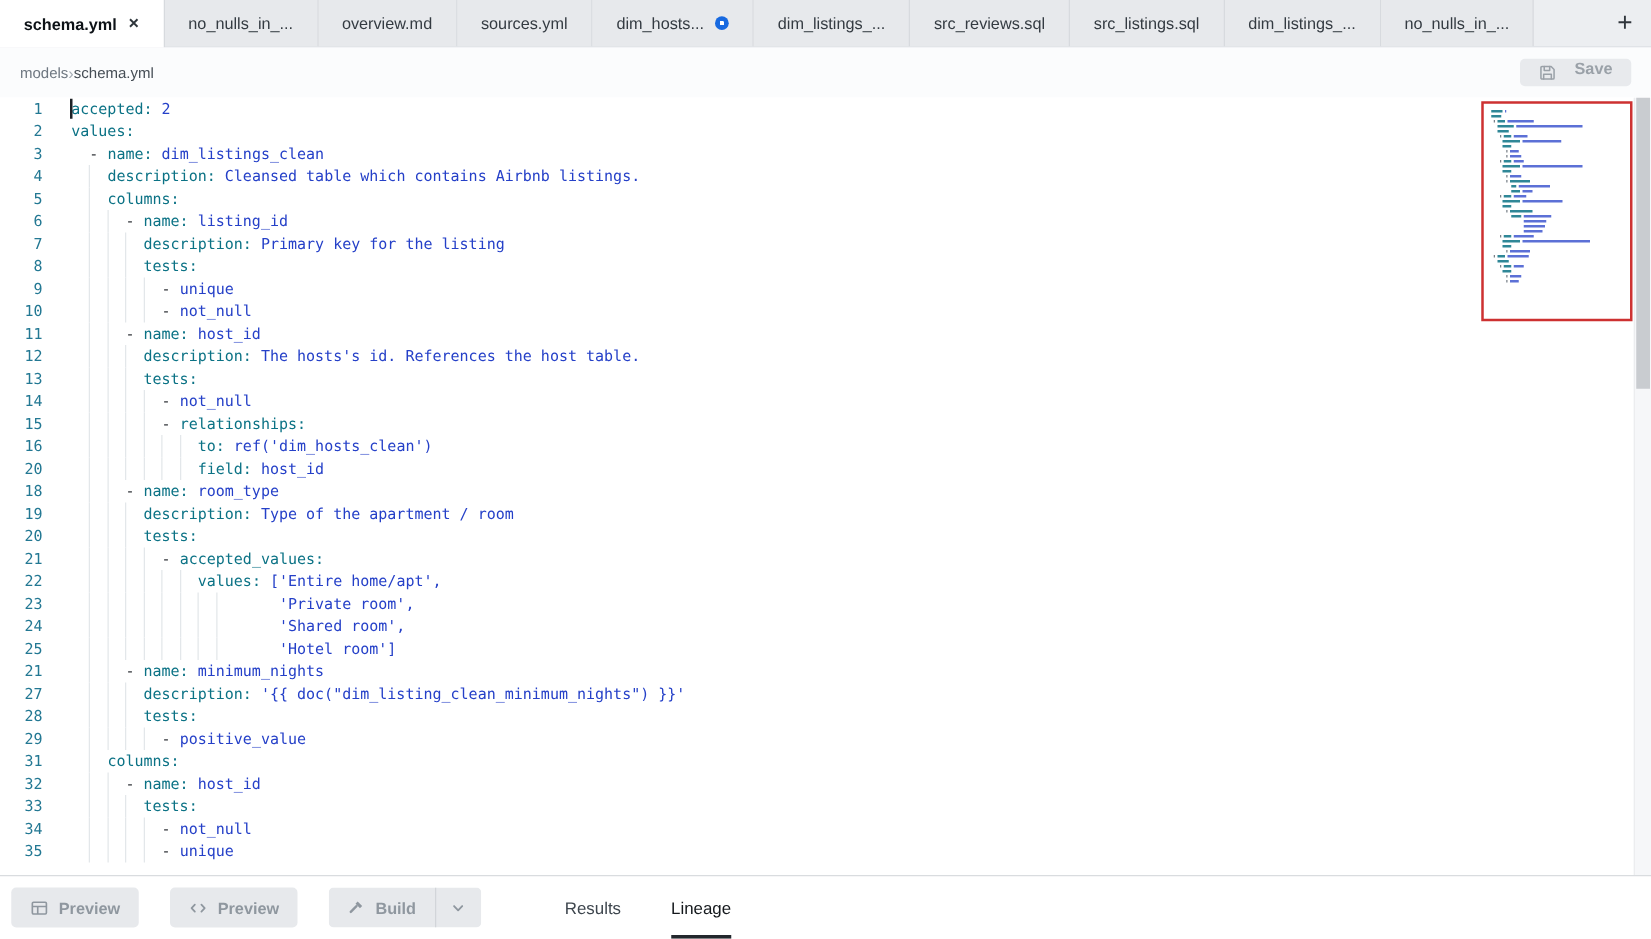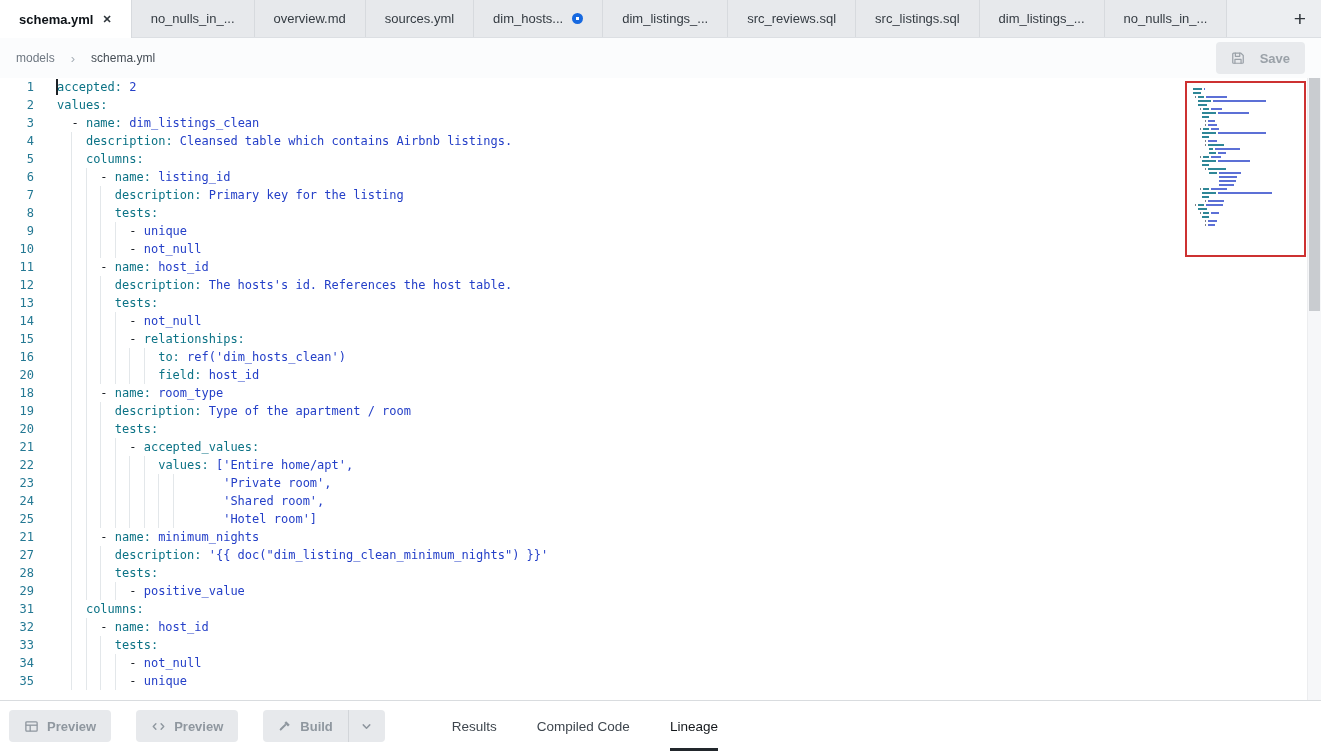--- a/index.html
+++ b/index.html
@@ -16,25 +16,25 @@
   .tab.active{background:#fff;color:#0d1217;font-weight:700;margin-bottom:-1px}
   .tab-close{font-size:11px;color:#2e353b;line-height:1}
   .tab-dot{width:11px;height:11px;border-radius:50%;flex:none;
     background:radial-gradient(circle,#fff 0 1.8px,var(--accent,#1769e0) 1.9px)}
   .newtab{margin-left:auto;width:42px;display:flex;align-items:center;justify-content:center;
     font-size:21px;color:#30363c;background:none;border:none;cursor:pointer;font-weight:400}
 
   
   .subbar{height:40px;flex:none;background:#fbfcfd;display:flex;align-items:center;
     justify-content:space-between;padding:0 16px}
-  .breadcrumb{display:flex;align-items:center;gap:16px;font-size:12px;color:#6e7781}
+  .breadcrumb{display:flex;align-items:center;gap:0;font-size:12px;color:#6e7781}
   .crumb{cursor:pointer}
   .crumb-current{color:#454d55}
   .sep{color:#a6aeb6;font-size:13px}
-  .save-btn{display:flex;align-items:center;gap:15px;height:32px;padding:0 15px;
+  .save-btn{display:flex;gap:15px;height:22px;padding:0 15px;
     background:#e8eaed;border:none;border-radius:4px;color:#9aa1a8;font-size:13px;
     font-weight:700;cursor:default;font-family:"Liberation Sans",sans-serif}
 
   
   .editor{flex:1;position:relative;background:#fff;overflow:hidden}
   #code-lines{position:absolute;top:0;left:0;right:15px;bottom:0;
     font-family:"DejaVu Sans Mono",monospace;font-size:12px;overflow:hidden}
   .code-line{display:flex;height:18px;line-height:18px}
   .gutter{width:34px;flex:none;text-align:right;color:#237893;font-size:12px;user-select:none}
   .line-content{position:relative;white-space:pre;padding-left:23px;flex:1}
@@ -459,18 +459,17 @@
             <svg width="13" height="13" viewBox="0 0 16 16" fill="none" stroke="currentColor" stroke-width="1.8" stroke-linecap="round" stroke-linejoin="round">
               <polyline points="4,6 8,10.2 12,6"></polyline>
             </svg>
           </span>
         </button>
       </div>
     </div>
 
     <div id="bottom-tabs">
         <div class="btab">Results</div>
-        <div class="btab">Compiled Code</div>
         <div class="btab active">Lineage</div>
       </div>
   </div>
 
 </div>
 
 </body></html>

